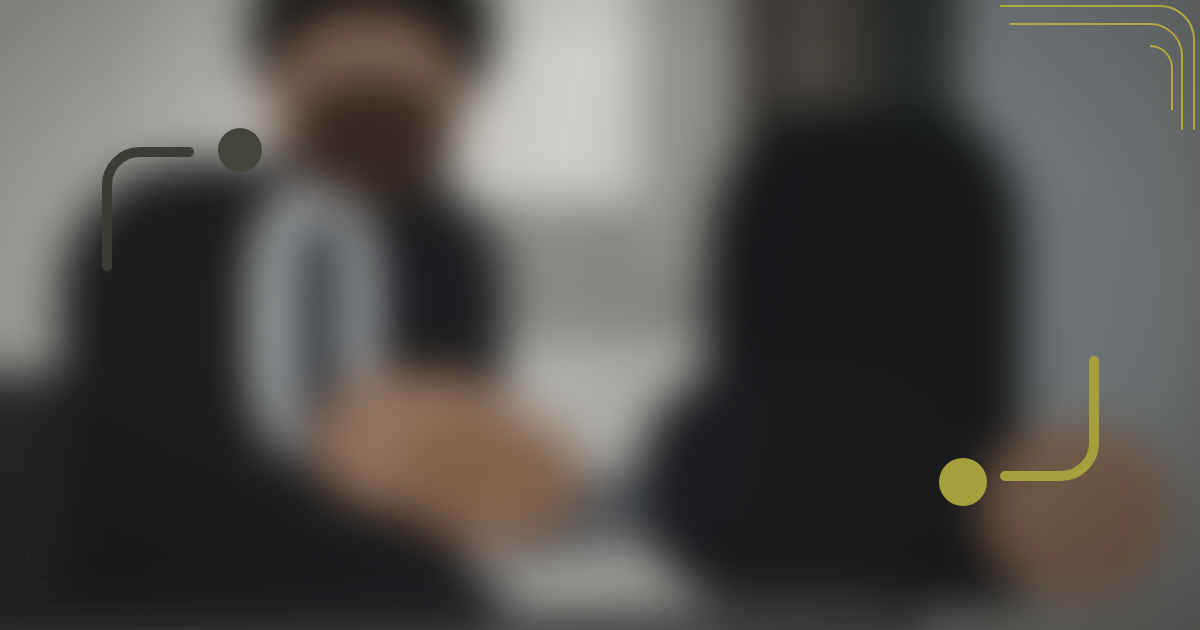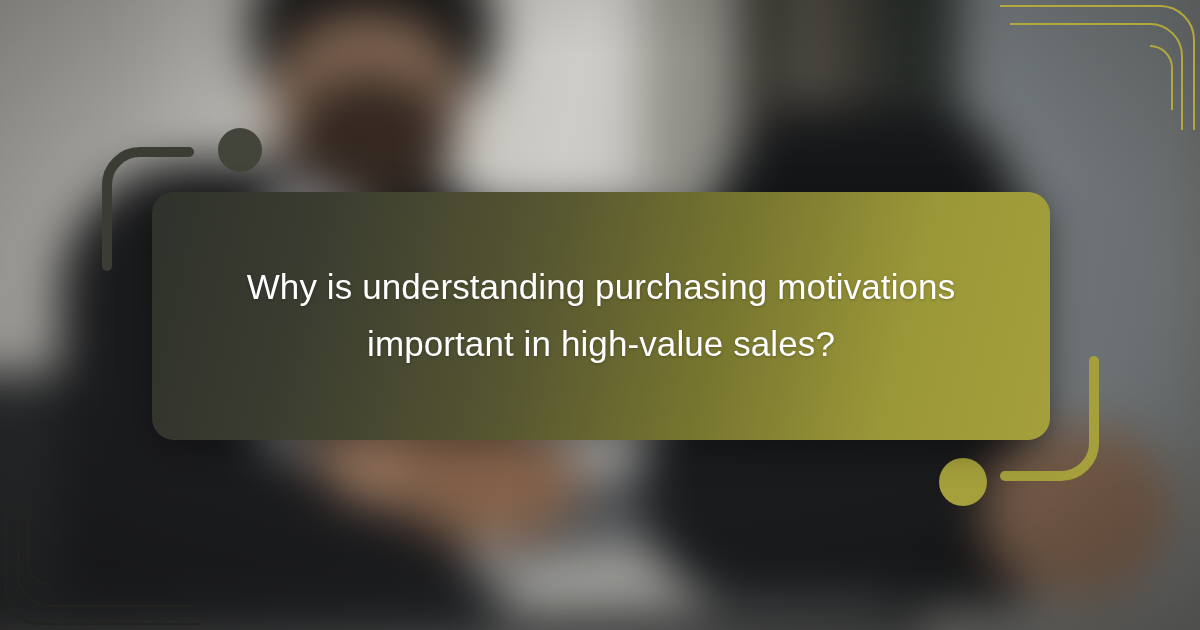--- a/index.html
+++ b/index.html
@@ -152,17 +152,14 @@
 
     <path d="M 189 152 L 140 152 A 33 33 0 0 0 107 185 L 107 266" fill="none" stroke="#3b3c34" stroke-width="10" stroke-linecap="round"></path>
 
     <circle cx="240" cy="150" r="22" fill="#44453a"></circle>
 
     <path d="M 1094 361 L 1094 443 A 33 33 0 0 1 1061 476 L 1005 476" fill="none" stroke="#a5a03c" stroke-width="10" stroke-linecap="round"></path>
 
     <circle cx="963" cy="482" r="24" fill="#a5a03c"></circle>
   </svg>
 
-  <div class="card">
-    <div class="card-title">Why is understanding purchasing motivations important in high-value sales?</div>
-  </div>
 
 </div>
 
 </body></html>

